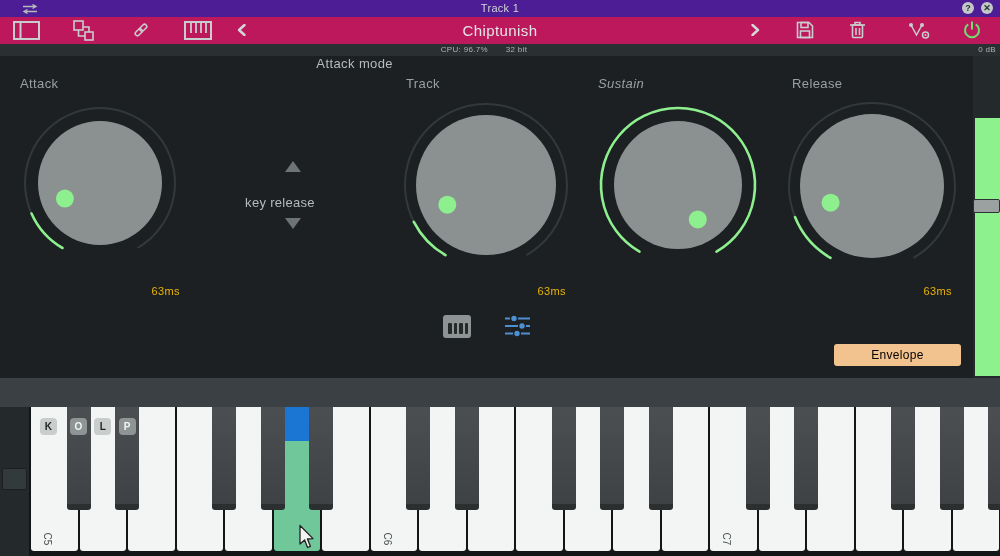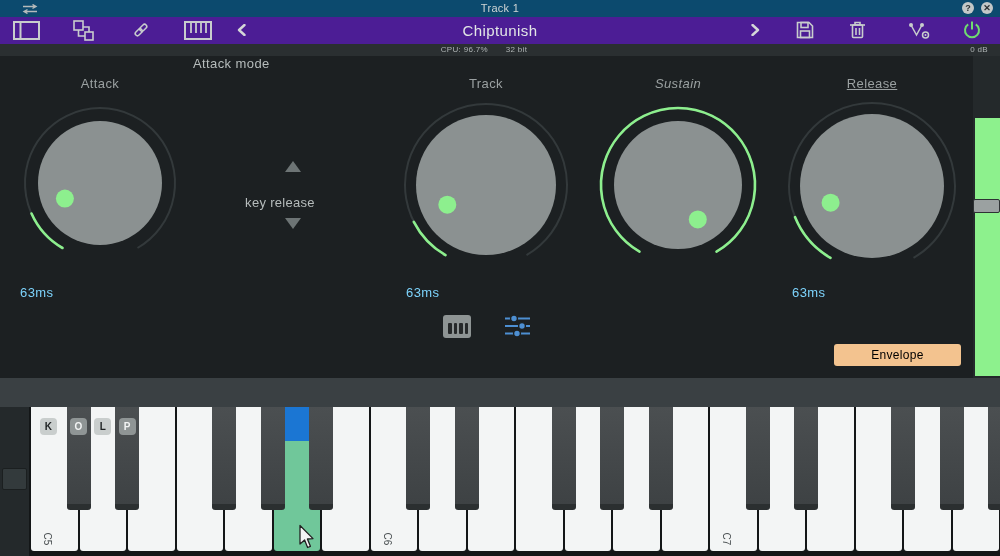--- a/index.html
+++ b/index.html
@@ -3,35 +3,35 @@
 <meta charset="utf-8">
 <style>
   html,body{margin:0;padding:0;background:#101315;}
   #app{position:relative;width:1000px;height:556px;overflow:hidden;
        font-family:"Liberation Sans",sans-serif;background:#1c2022;
        -webkit-font-smoothing:antialiased;}
   .abs{position:absolute;}
   .ctr{display:flex;align-items:center;justify-content:center;}
 
   
-  #row1{left:0;top:0;width:1000px;height:17px;background:#0c4a6e;}
-  #row2{left:0;top:17px;width:1000px;height:27px;background:#4c1d95;}
+  #row1{left:0;top:0;width:1000px;height:17px;background:#4c1d95;}
+  #row2{left:0;top:17px;width:1000px;height:27px;background:#be185d;}
   #row3{left:0;top:44px;width:1000px;height:12px;background:#2a2f31;}
   .bar-title{color:#cfd4d4;font-size:11px;letter-spacing:.3px;}
   #plugin-title{color:#e2e6e6;font-size:15px;letter-spacing:.4px;}
   .status-text{color:#aeb4b4;font-size:8px;letter-spacing:.3px;}
   .icon-btn{cursor:default;}
   .circle-badge{width:12px;height:12px;border-radius:50%;background:#c3c8c8;color:#2b2f31;
                 font-size:9px;font-weight:bold;line-height:12px;text-align:center;}
 
   
   #panel{left:0;top:56px;width:1000px;height:322px;background:#1c2022;}
-  .knob-label{color:#9aa0a1;font-size:13px;letter-spacing:.4px;text-align:center;width:160px;}
-  .knob-value{color:#7dd3fc;font-size:13px;letter-spacing:.4px;text-align:left;width:160px;}
-  #mode-title{color:#b6bcbc;font-size:13px;letter-spacing:.4px;text-align:left;width:200px;}
+  .knob-label{color:#9aa0a1;font-size:13px;letter-spacing:.4px;text-align:left;width:160px;}
+  .knob-value{color:#eab308;font-size:11px;letter-spacing:.4px;text-align:right;width:160px;}
+  #mode-title{color:#b6bcbc;font-size:13px;letter-spacing:.4px;text-align:right;width:200px;}
   .mode-line{color:#b6bcbc;font-size:13px;letter-spacing:.3px;text-align:center;width:200px;}
   .tri-up{width:0;height:0;border-left:8px solid transparent;border-right:8px solid transparent;
           border-bottom:11px solid #6d7475;}
   .tri-down{width:0;height:0;border-left:8px solid transparent;border-right:8px solid transparent;
             border-top:11px solid #6d7475;}
   #piano-btn{width:28px;height:23px;background:#8e9494;border-radius:3px;}
   #piano-btn i{position:absolute;top:8px;width:3.5px;height:11px;background:#26292a;border-radius:1px;}
   #envelope-btn{width:127px;height:22px;background:#f3c38f;border-radius:3px;color:#30343
 
 6;
@@ -145,21 +145,21 @@
       <path d="M13.8 4.4 A7 7 0 1 1 6.2 4.4" fill="none" stroke="#6fdc6f" stroke-width="2"></path>
       <line x1="10" y1="1.5" x2="10" y2="9.5" stroke="#6fdc6f" stroke-width="2"></line>
     </svg>
   </div>
 
   <div id="row3" class="abs">
     <div class="abs" style="left:384px;top:1px;width:200px;display:flex;gap:18px;justify-content:center">
       <span class="status-text">CPU: 96.7%</span>
       <span class="status-text">32 bit</span>
     </div>
-    <span class="abs status-text" style="right:12px;top:1px">0 dB</span>
+    <span class="abs status-text" style="right:4px;top:1px">0 dB</span>
   </div>
 
   <div id="panel" class="abs">
 
     <div class="abs" id="mode-title" style="left:193px;top:0">Attack mode</div>
     <div class="abs tri-up" style="left:285px;top:105px"></div>
     <div class="abs mode-line" style="left:180px;top:139px">key release</div>
     <div class="abs tri-down" style="left:285px;top:162px"></div>
 
     <div class="abs ctr icon-btn" id="piano-btn" style="left:443px;top:259px">
@@ -203,21 +203,21 @@
         <circle cx="48.3" cy="106.7" r="9" fill="#8def8e"></circle>
       </svg>
       <div class="knob-value abs" style="left: 406px; top: 229px;">63ms</div>
       <div class="knob-label abs" style="left: 598px; top: 20px; font-style: italic;">Sustain</div>
       <svg width="166" height="166" viewBox="0 0 166 166" style="position: absolute; left: 595px; top: 46px;">
         <path d="M 44.5 149.7 A 77 77 0 1 1 121.5 149.7" fill="none" stroke="#33393b" stroke-width="2"></path>
         <path d="M 44.5 149.7 A 77 77 0 1 1 121.5 149.7" fill="none" stroke="#8def8e" stroke-width="2.6" stroke-linecap="round"></path>
         <circle cx="83" cy="83" r="64" fill="#8b9191"></circle>
         <circle cx="102.8" cy="117.4" r="9" fill="#8def8e"></circle>
       </svg>
-      <div class="knob-label abs" style="left: 792px; top: 20px; text-decoration: underline;">Release</div>
+      <div class="knob-label abs" style="left: 792px; top: 20px;">Release</div>
       <svg width="178" height="178" viewBox="0 0 178 178" style="position: absolute; left: 783px; top: 41px;">
         <path d="M 47.5 160.9 A 83 83 0 1 1 130.5 160.9" fill="none" stroke="#33393b" stroke-width="2"></path>
         <path d="M 47.5 160.9 A 83 83 0 0 1 12.0 120.1" fill="none" stroke="#8def8e" stroke-width="2.6" stroke-linecap="round"></path>
         <circle cx="89" cy="89" r="72" fill="#8b9191"></circle>
         <circle cx="47.6" cy="105.7" r="9" fill="#8def8e"></circle>
       </svg>
       <div class="knob-value abs" style="left: 792px; top: 229px;">63ms</div>
     </div>
 
   <div id="keysbar" class="abs">

